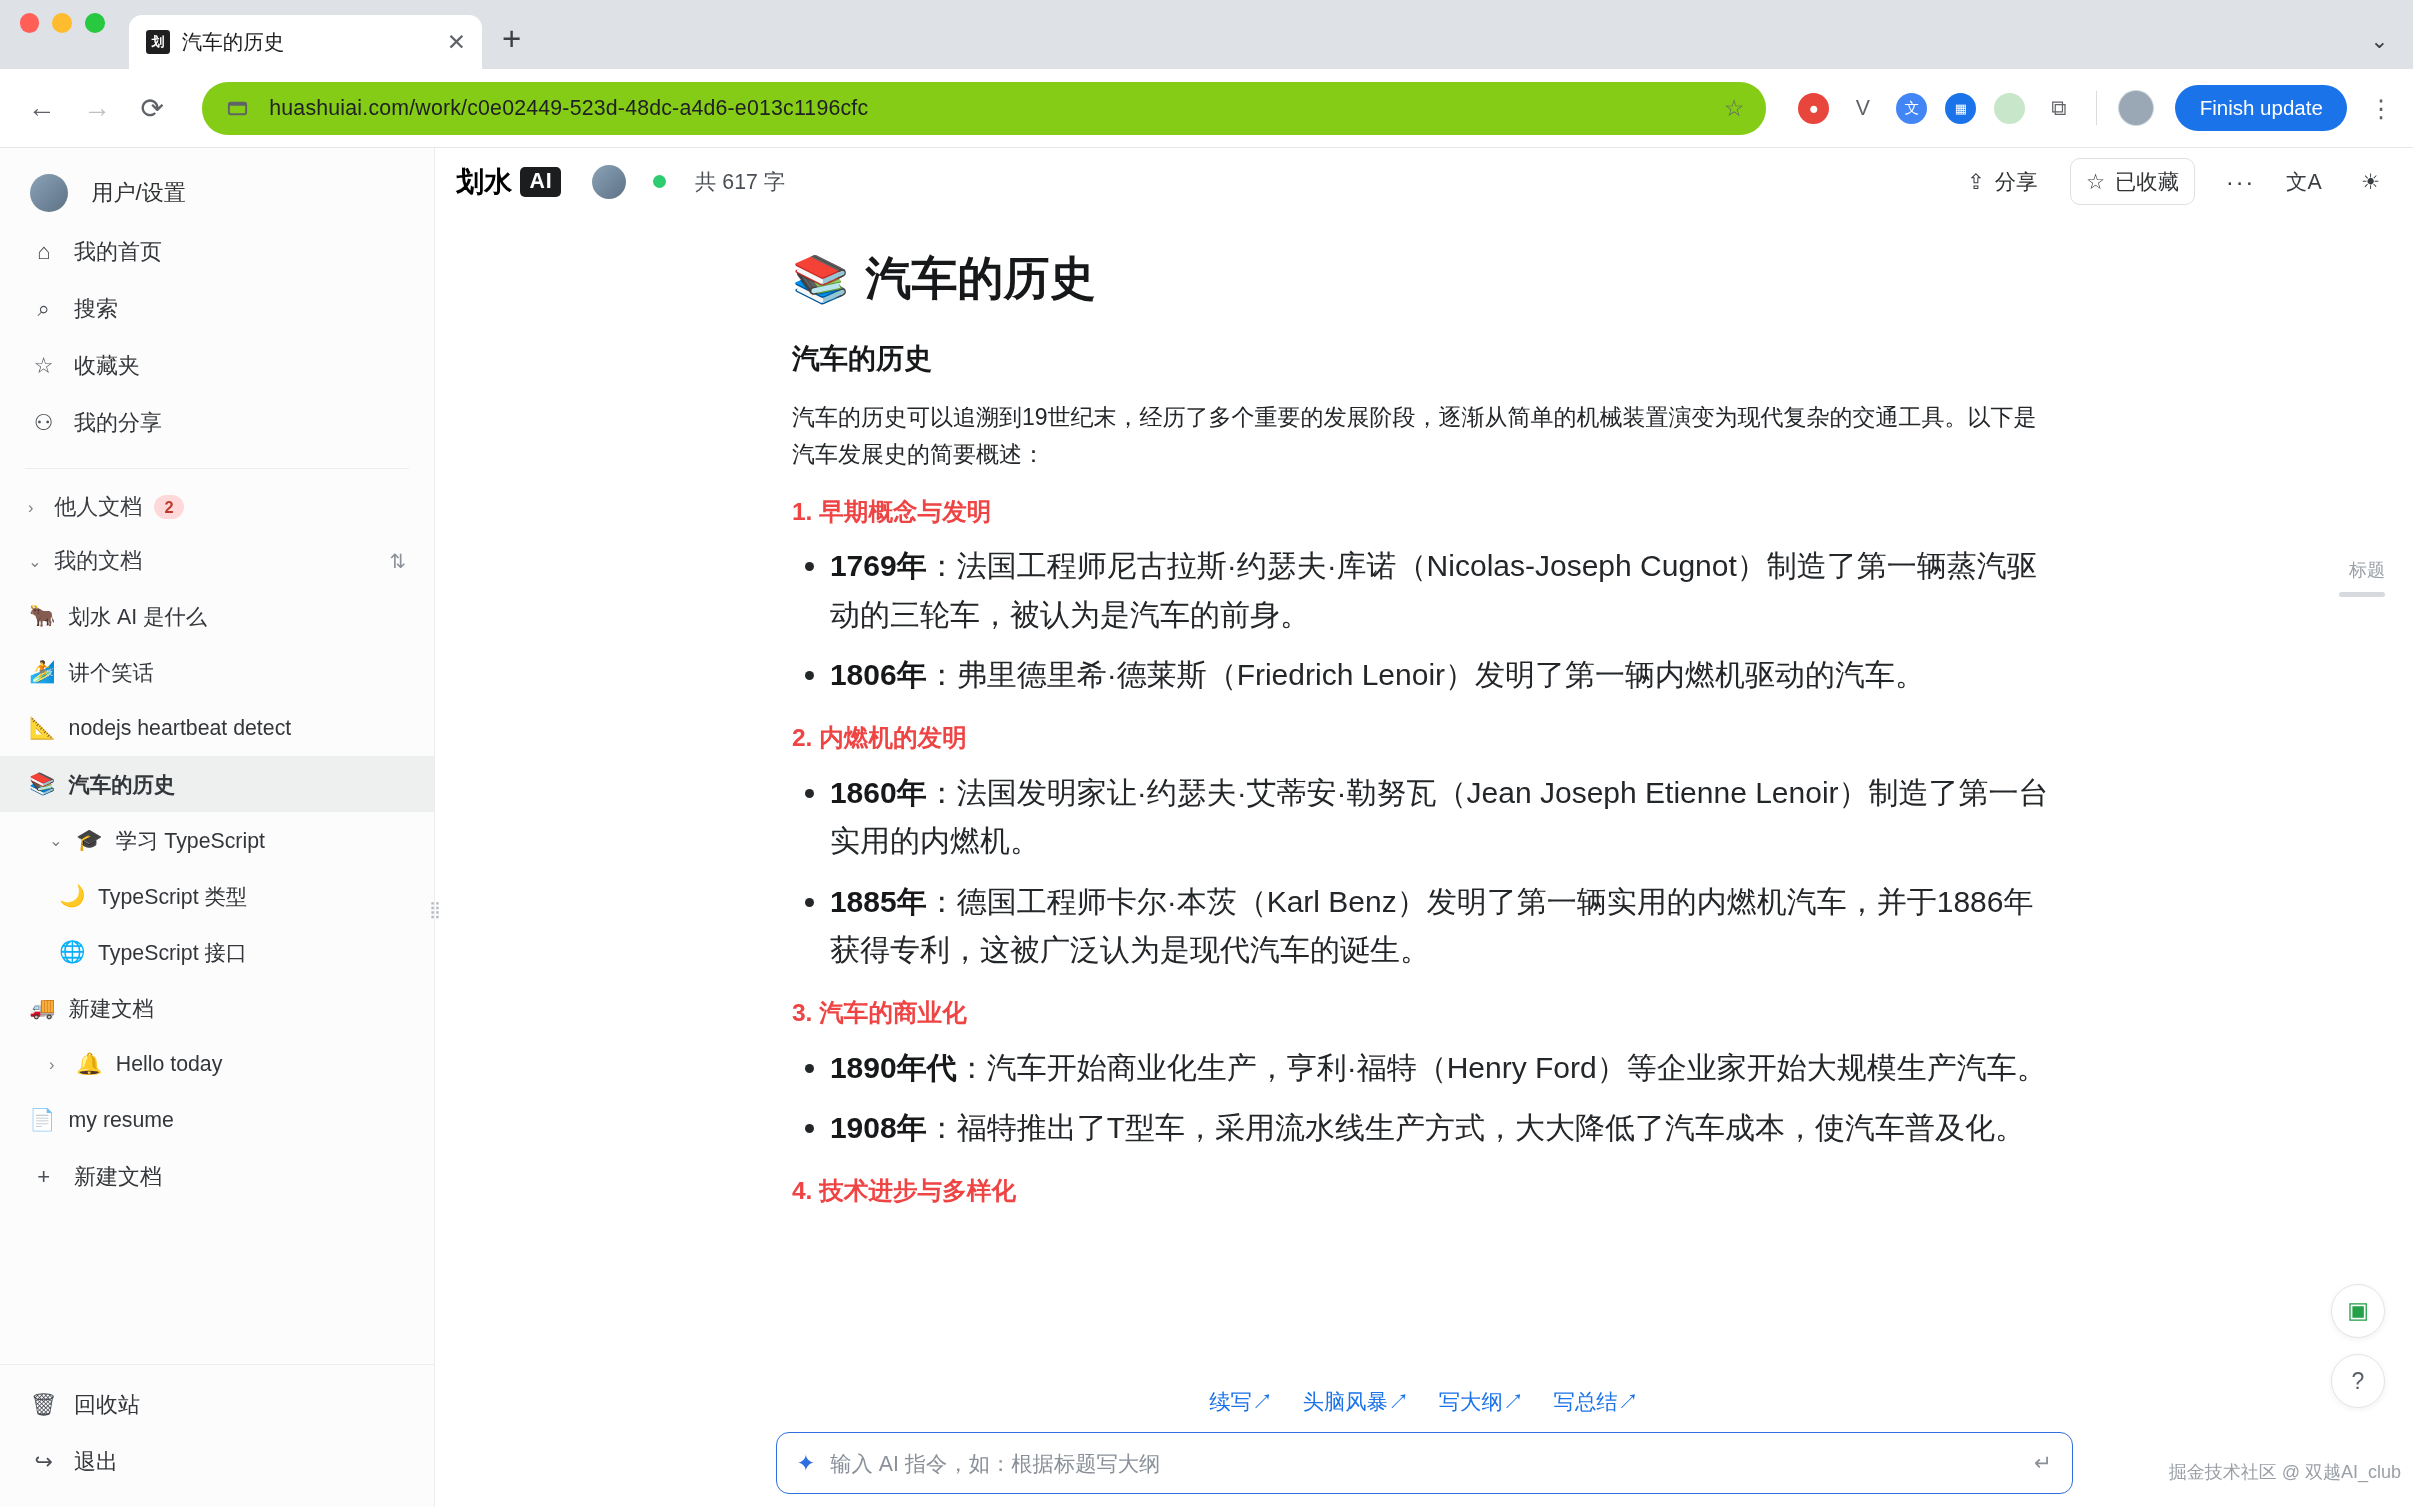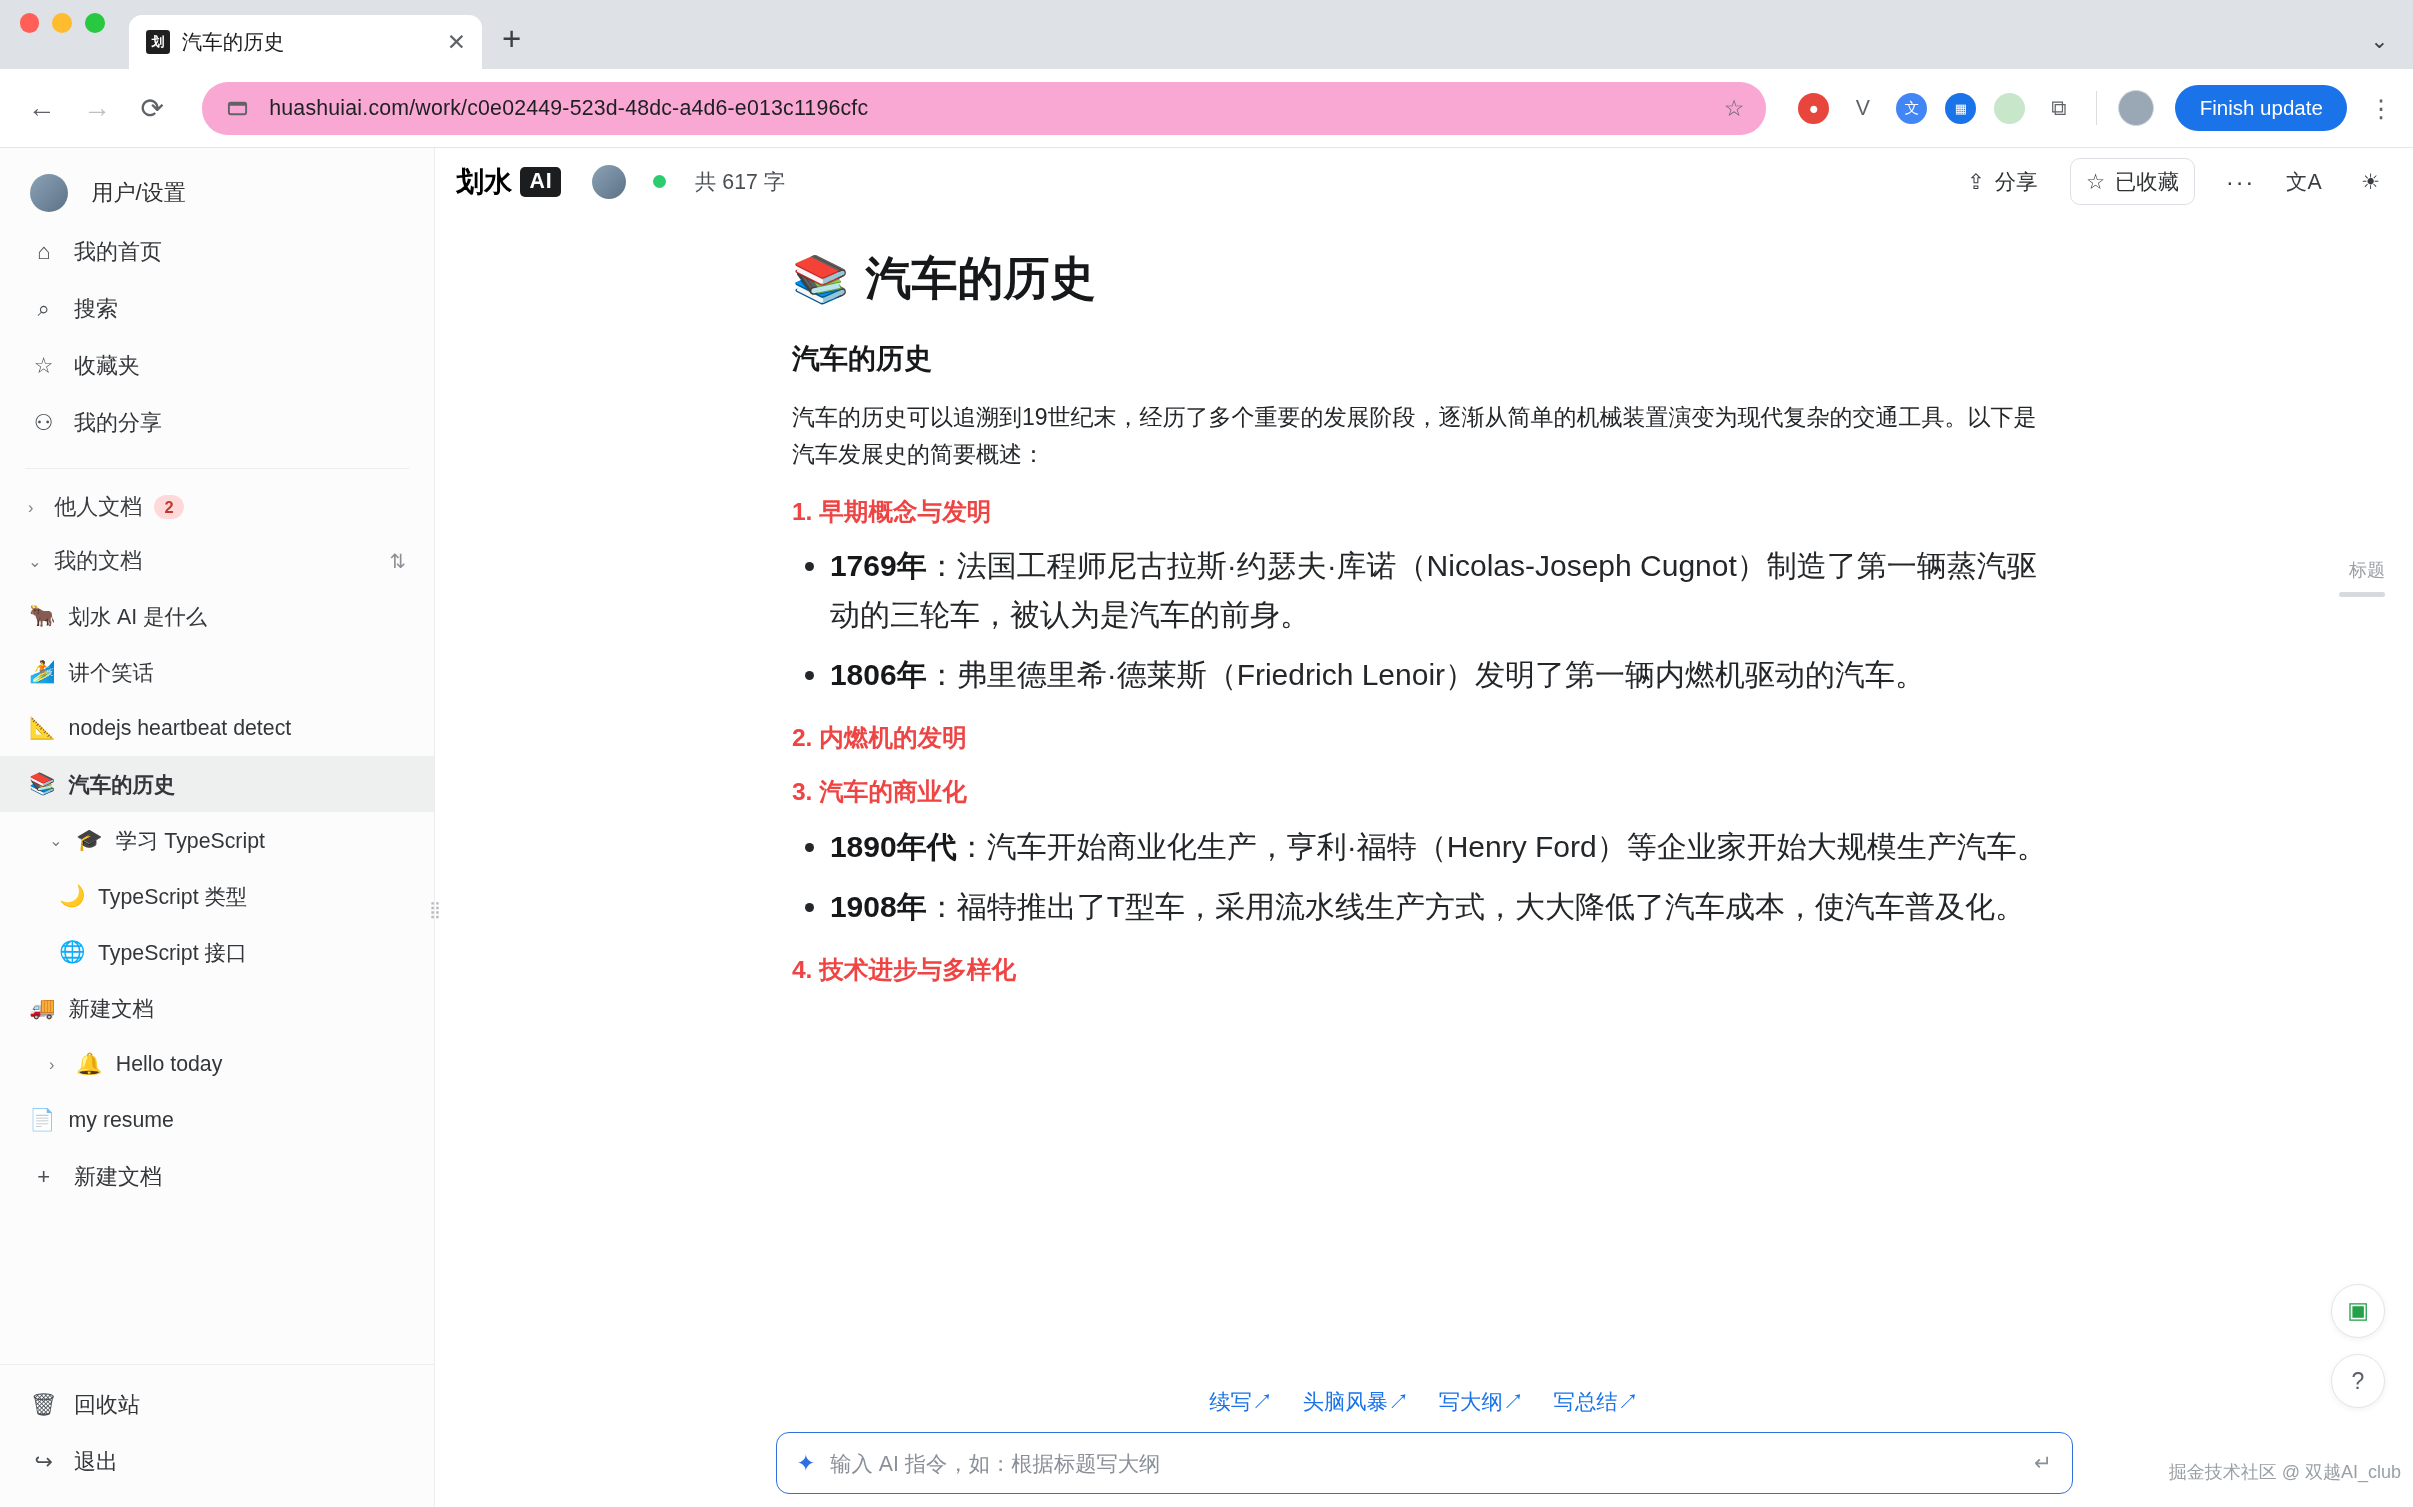--- a/index.html
+++ b/index.html
@@ -50,21 +50,21 @@
   
   .toolbar {
     height: 79px; background: #fff;
     display: flex; align-items: center;
     padding: 0 24.6px; gap: 21.3px;
     border-bottom: 0.8px solid #e6e6e6;
   }
   .nav-btn { font-size: 28px; color: #5f6368; width: 34px; text-align: center; }
   .nav-btn.disabled { color: #bdc1c6; }
   .omnibox {
-    flex: 1; height: 53px; background: #f9a8d4;
+    flex: 1; height: 53px; background: #84cc16;
     border-radius: 26px; display: flex; align-items: center;
     padding: 0 21.3px; gap: 18px; margin: 0 11.5px;
   }
   .omni-icon { width: 28px; height: 28px; display: flex; align-items: center; justify-content: center; color: #5f6368; }
   .omni-url { flex: 1; font-size: 21.3px; color: #202124; letter-spacing: 0.2px; }
   .omni-star { font-size: 23px; color: #5f6368; }
   .ext-icons { display: flex; align-items: center; gap: 18px; }
   .ext { width: 31px; height: 31px; border-radius: 50%; display: flex; align-items: center; justify-content: center; font-size: 16.4px; color: #fff; }
   .ext.red { background: #e8453c; }
   .ext.v { background: #fff; color: #5f6368; font-size: 21.3px; }
@@ -399,20 +399,24 @@
           <h2>汽车的历史</h2>
           <p>汽车的历史可以追溯到19世纪末，经历了多个重要的发展阶段，逐渐从简单的机械装置演变为现代复杂的交通工具。以下是汽车发展史的简要概述：</p>
 
           <h3>1. 早期概念与发明</h3>
           <ul>
             <li><b>1769年</b><span>：法国工程师尼古拉斯·约瑟夫·库诺（Nicolas-Joseph Cugnot）制造了第一辆蒸汽驱动的三轮车，被认为是汽车的前身。</span></li>
             <li><b>1806年</b><span>：弗里德里希·德莱斯（Friedrich Lenoir）发明了第一辆内燃机驱动的汽车。</span></li>
           </ul>
 
           <h3>2. 内燃机的发明</h3>
+          <ul>
+            <li><b>1860年</b><span>：法国发明家让·约瑟夫·艾蒂安·勒努瓦（Jean Joseph Etienne Lenoir）制造了第一台实用的内燃机。</span></li>
+            <li><b>1885年</b><span>：德国工程师卡尔·本茨（Karl Benz）发明了第一辆实用的内燃机汽车，并于1886年获得专利，这被广泛认为是现代汽车的诞生。</span></li>
+          </ul>
 
           <h3>3. 汽车的商业化</h3>
           <ul>
             <li><b>1890年代</b><span>：汽车开始商业化生产，亨利·福特（Henry Ford）等企业家开始大规模生产汽车。</span></li>
             <li><b>1908年</b><span>：福特推出了T型车，采用流水线生产方式，大大降低了汽车成本，使汽车普及化。</span></li>
           </ul>
 
           <h3>4. 技术进步与多样化</h3>
         </div>
       </div>

